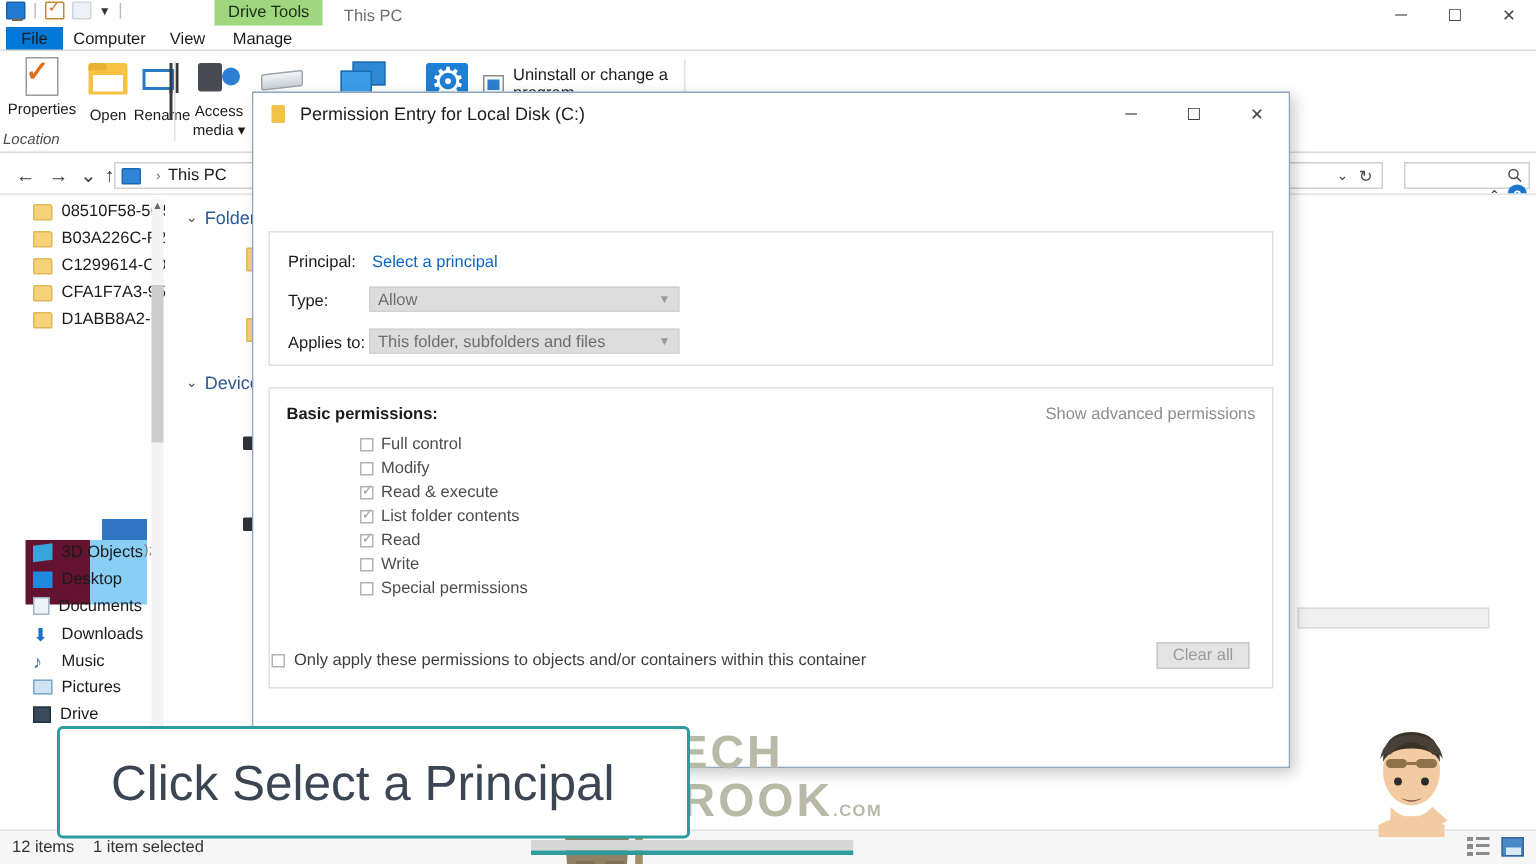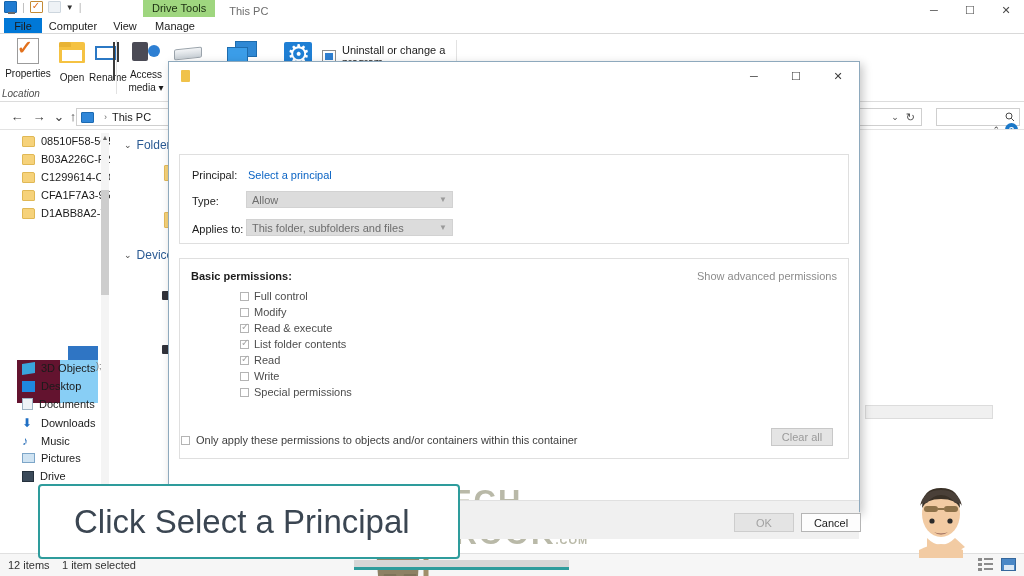--- a/index.html
+++ b/index.html
@@ -414,20 +414,21 @@
       <span class="sb-views">
         <span class="vico vico-details"></span>
         <span class="vico vico-tiles"></span>
       </span>
     </div>
   </div>
 
   <div class="dialog">
     <div class="dlg-title">
       <span class="dlg-fold"></span>
+      <span class="dlg-title-txt">Permission Entry for Local Disk (C:)</span>
       <span class="dlg-ctl">
         <div>─</div>
         <div>☐</div>
         <div>✕</div>
       </span>
     </div>
 
     <div class="dlg-body">
 
       <div class="panel p-top">
@@ -504,24 +505,20 @@
           <path d="M72 108 L72 30 q0 -14 12 -14 q11 0 11 10 q0 9 -9 9 q-6 0 -6 -5" fill="none" stroke="#a08f6a" stroke-width="5" stroke-linecap="round"></path>
           <rect x="0" y="88" width="215" height="7" fill="#d6d6d6"></rect>
           <rect x="0" y="95" width="215" height="3" fill="#2e9c9c"></rect>
         </svg>
         <div class="wm-txt">
           <div><span>TECH</span></div>
           <div><span>CROOK</span><span class="wm-dotcom">.COM</span></div>
         </div>
       </div>
 
-      <div class="dlg-foot">
-        <div class="btn ok-btn">OK</div>
-        <div class="btn cancel-btn">Cancel</div>
-      </div>
     </div>
   </div>
 
   <div class="avatar">
     <svg width="72" height="80" viewBox="0 0 72 80">
       <ellipse cx="36" cy="36" rx="19" ry="23" fill="#f2cba3"></ellipse>
       <path d="M17 30 q0 -20 19 -20 q19 0 19 20 q-4 -9 -19 -9 q-15 0 -19 9z" fill="#3a3127"></path>
       <path d="M15 28 q3 -16 21 -16 q18 0 21 16 q-2 -4 -7 -3 q-6 -8 -14 -8 q-8 0 -14 8 q-5 -1 -7 3z" fill="#4a4038"></path>
       <rect x="19" y="28" width="14" height="6" rx="3" fill="#8e7249"></rect>
       <rect x="39" y="28" width="14" height="6" rx="3" fill="#8e7249"></rect>

